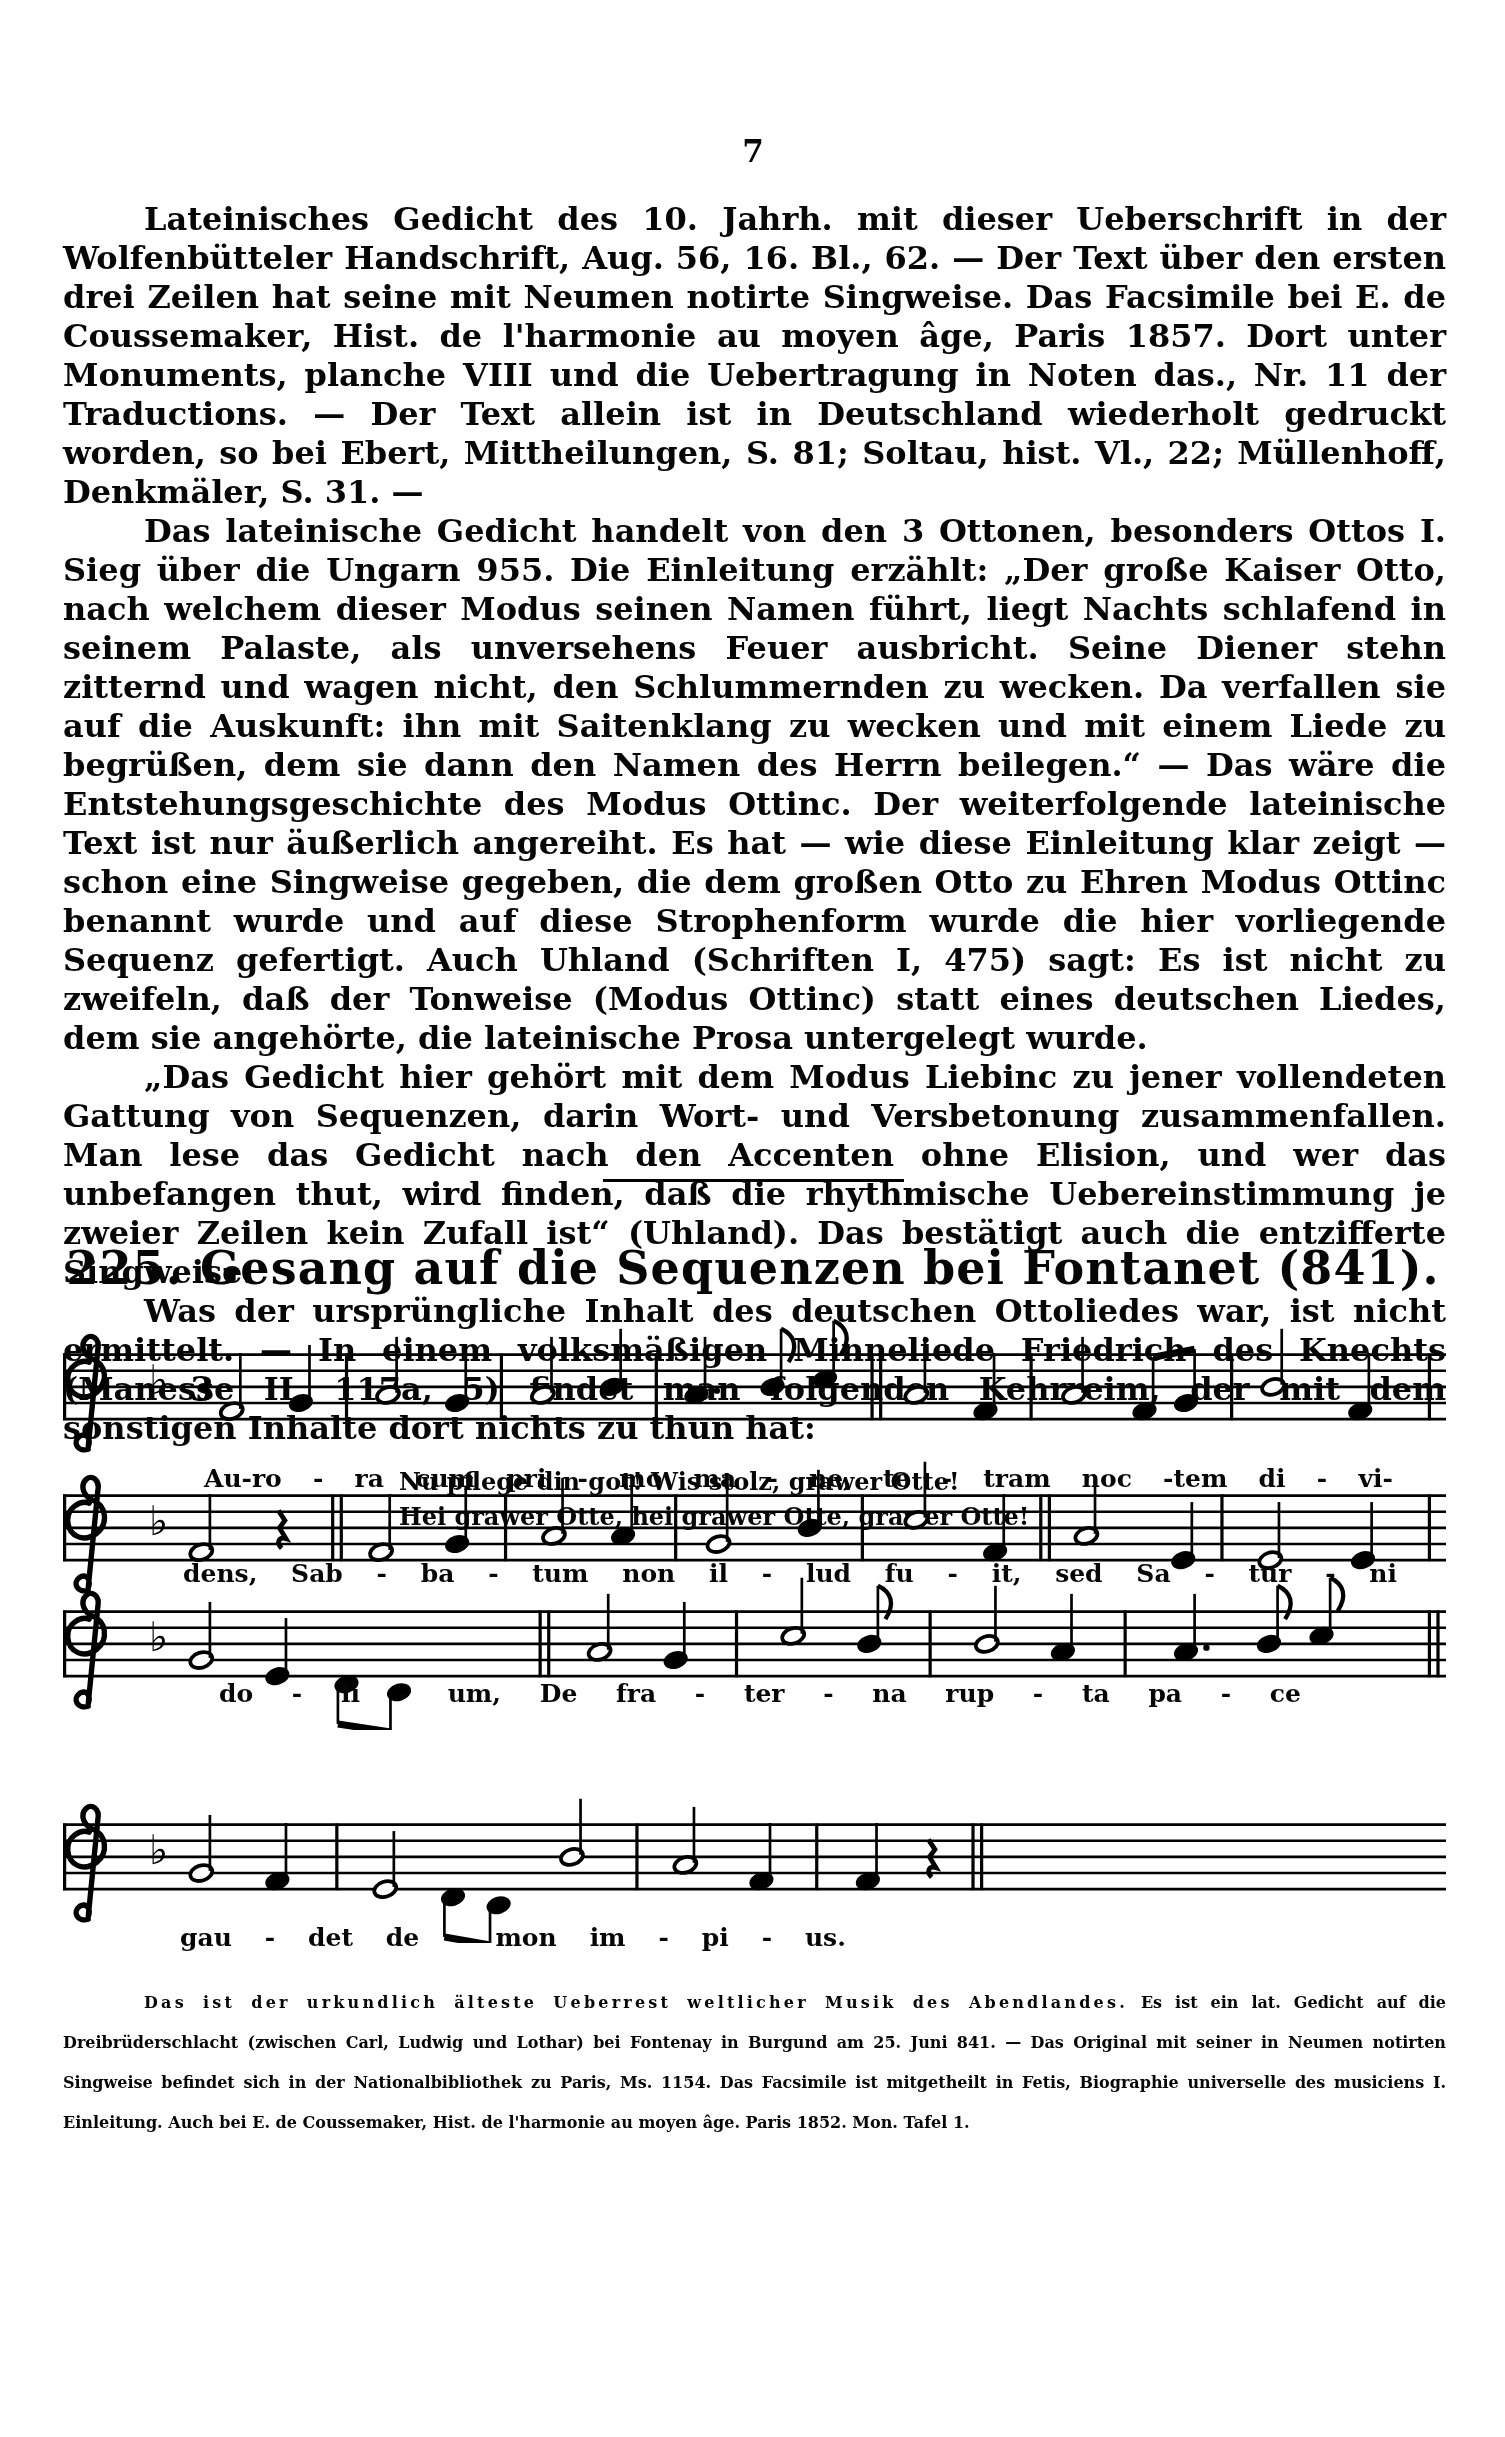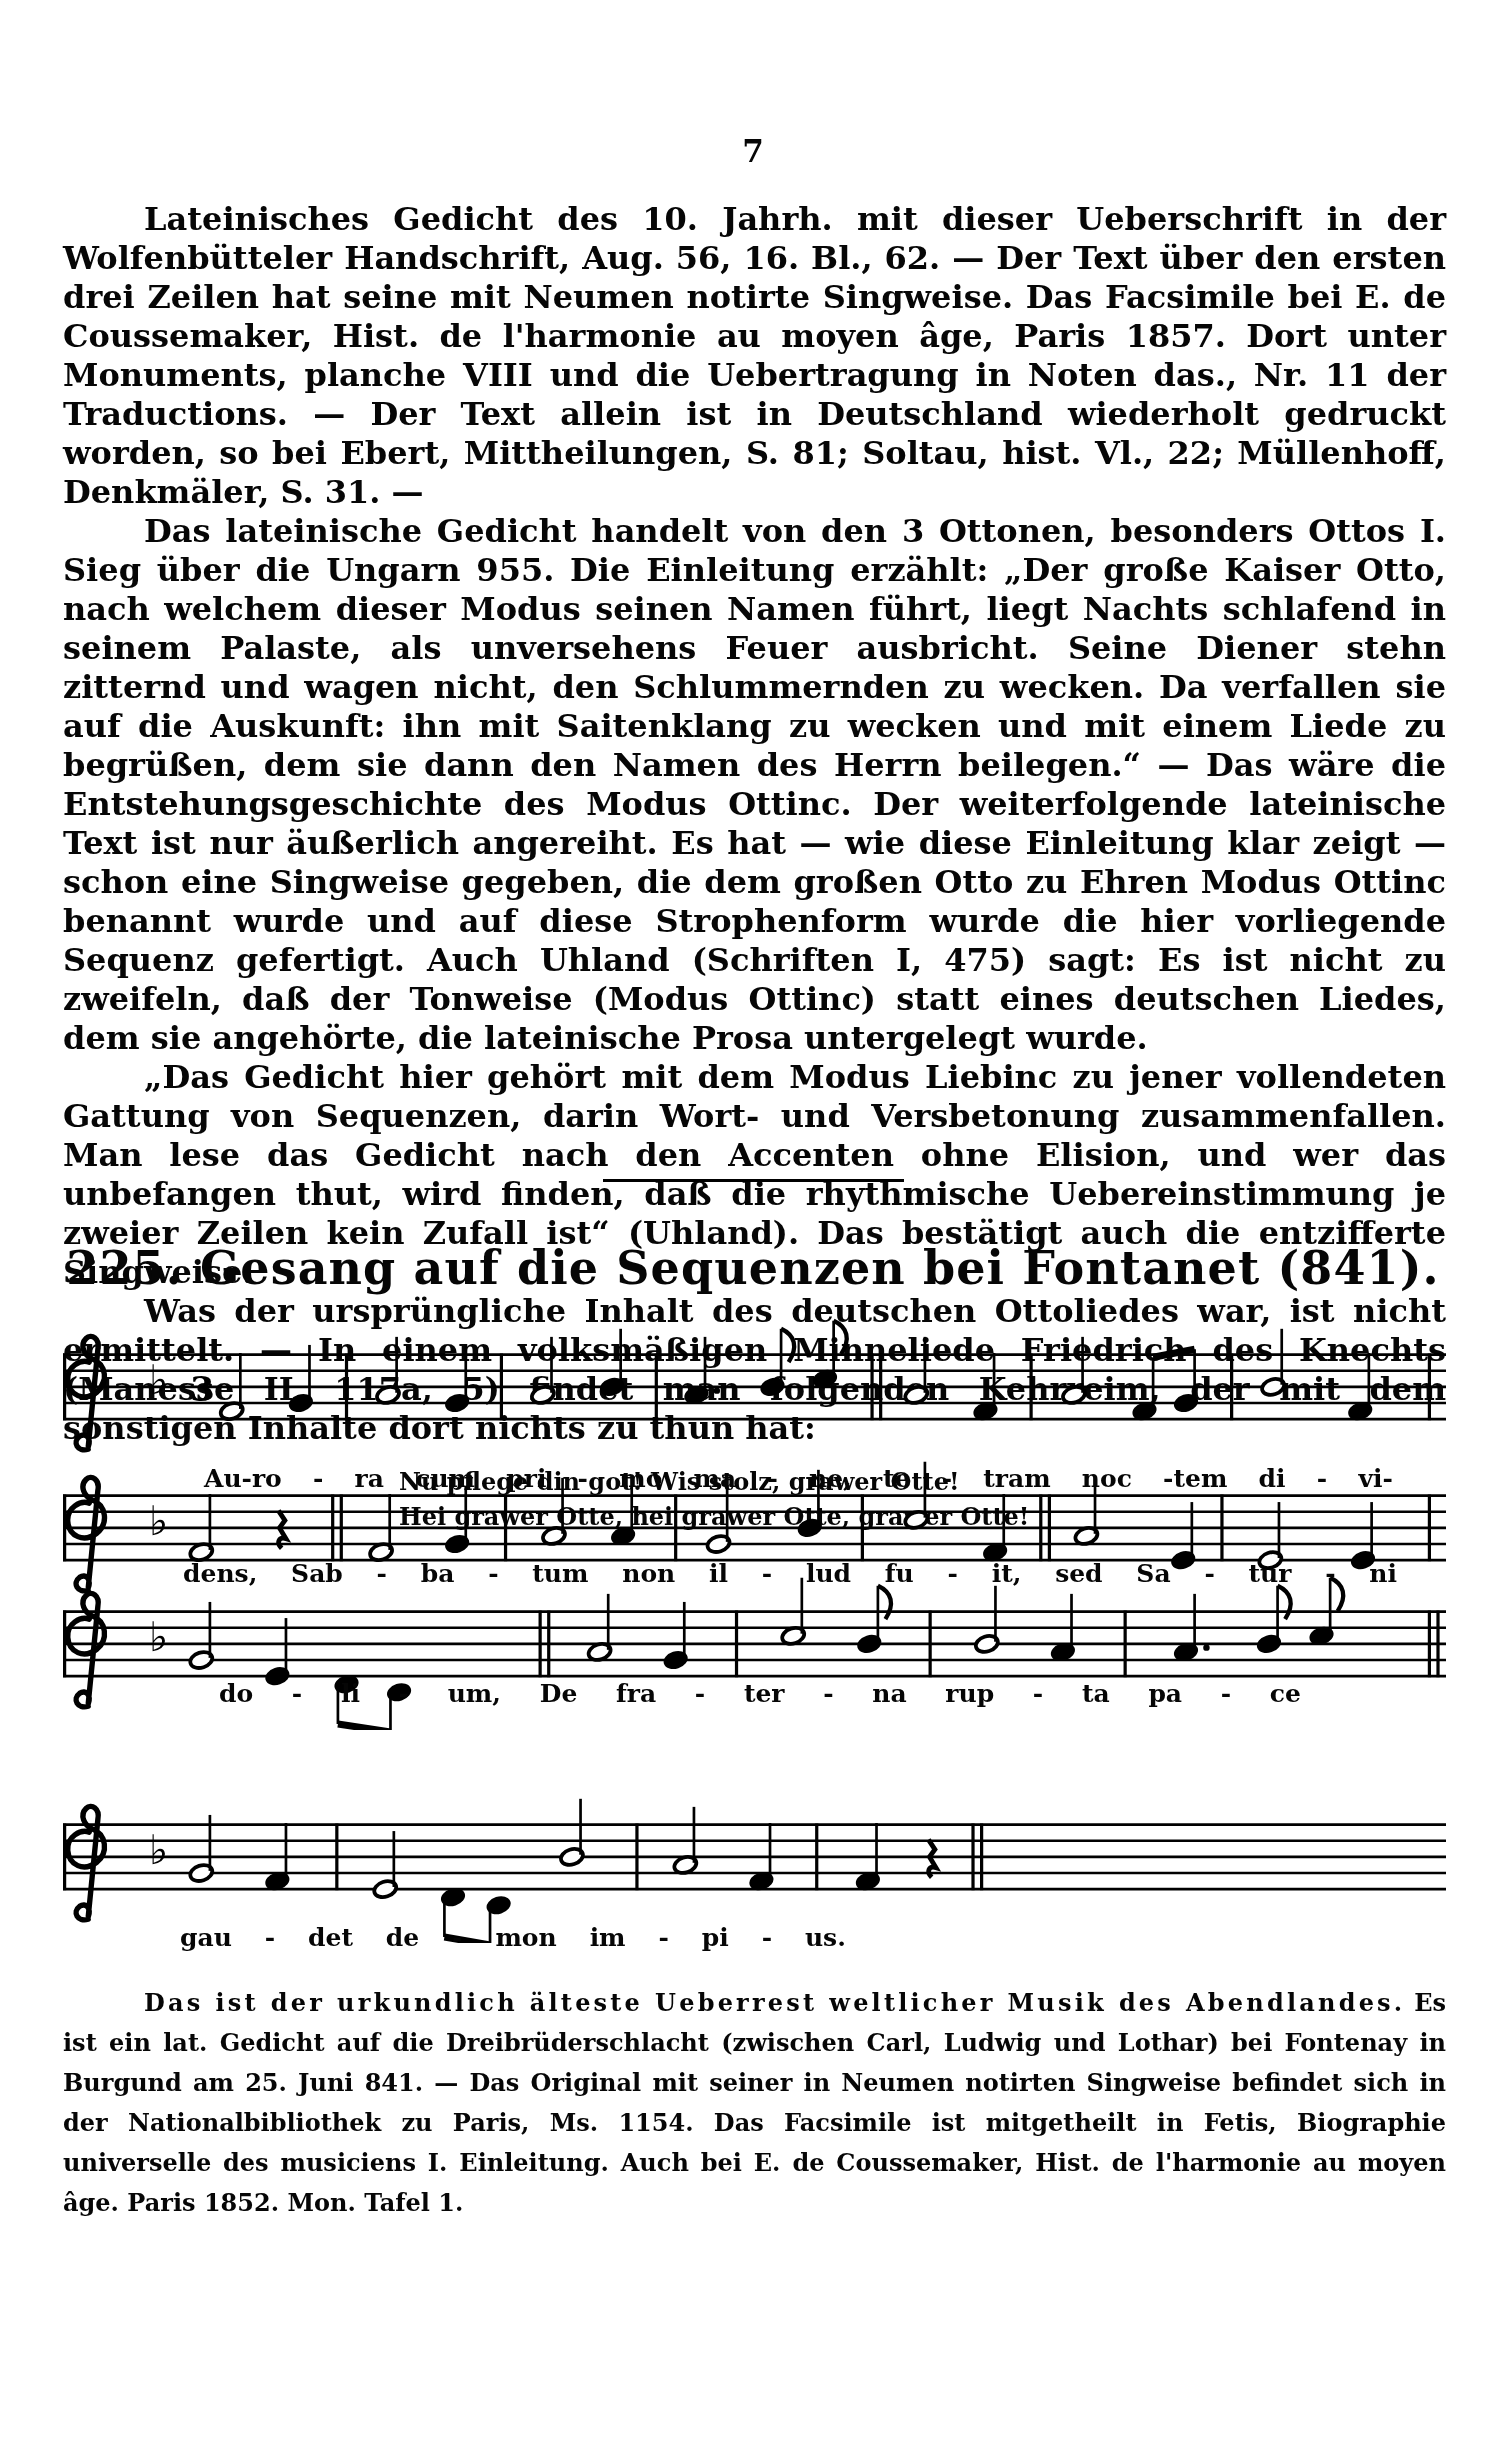--- a/index.html
+++ b/index.html
@@ -11,21 +11,21 @@
   #intro p{margin:0;font-size:32px;line-height:39px;font-weight:bold;
            text-align:justify;text-indent:81px;}
   .verse{margin:16px 0 14px 336px;font-size:24px;line-height:35px;font-weight:bold;}
   #divider{position:absolute;top:1179px;left:603px;width:301px;height:2.7px;background:#000;}
   #heading{position:absolute;top:1241px;left:0;width:1506px;text-align:center;
            font-size:46px;font-weight:bold;margin:0;letter-spacing:1.1px;}
   .system{position:absolute;left:63px;width:1383px;height:183px;}
   .lyric-row{position:absolute;display:flex;justify-content:space-between;
              font-size:25px;font-weight:bold;white-space:nowrap;}
   #footer{position:absolute;top:1983px;left:63px;width:1383px;}
-  #footer p{margin:0;font-size:24px;line-height:40px;font-weight:bold;
+  #footer p{margin:0;font-size:16px;line-height:40px;font-weight:bold;
             text-align:justify;text-indent:81px;}
   .sperr{letter-spacing:3.2px;}
   svg{display:block;}
 </style>
 </head>
 <body>
 
 <div id="page">
 
   <div id="pageno">7</div>

